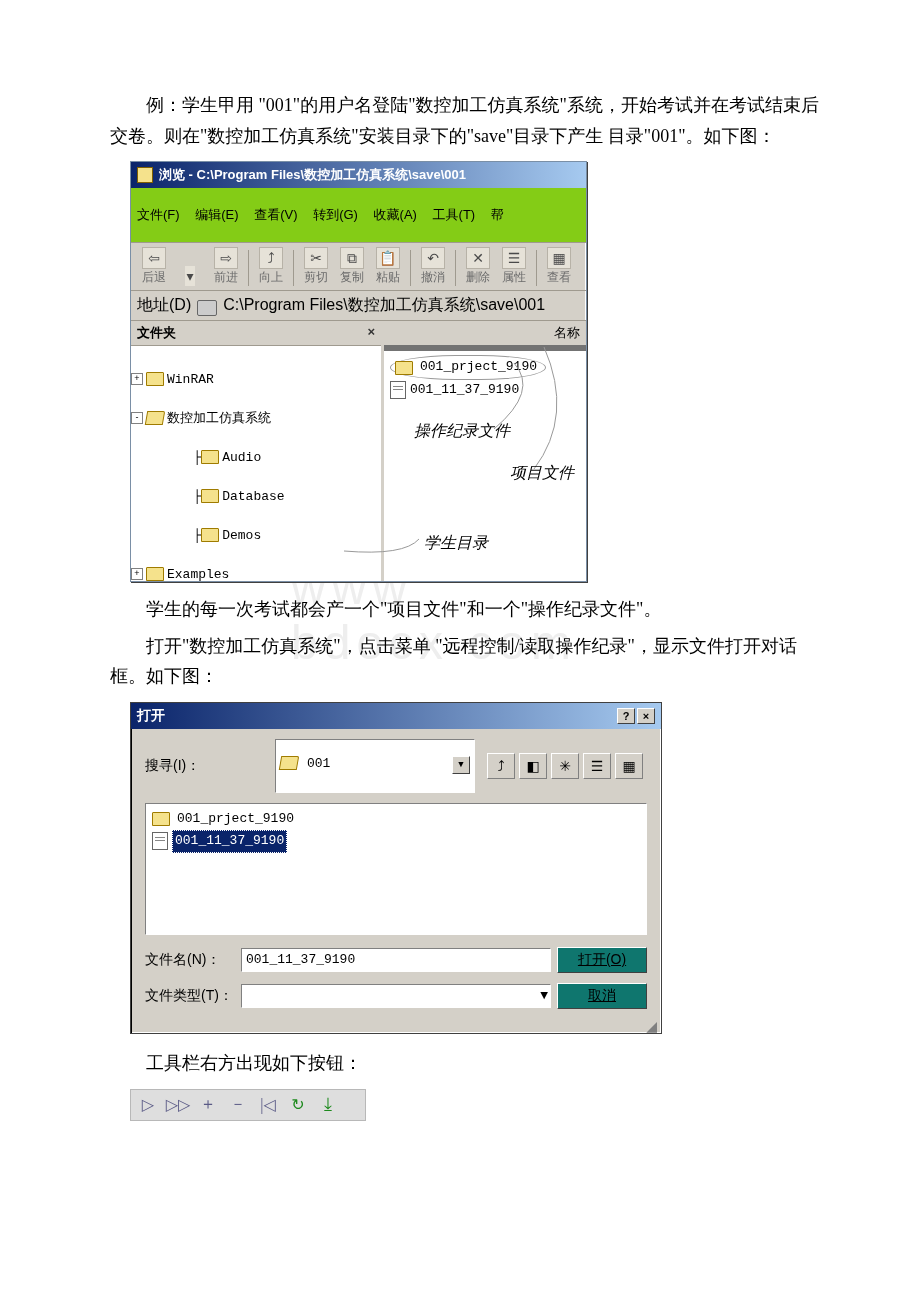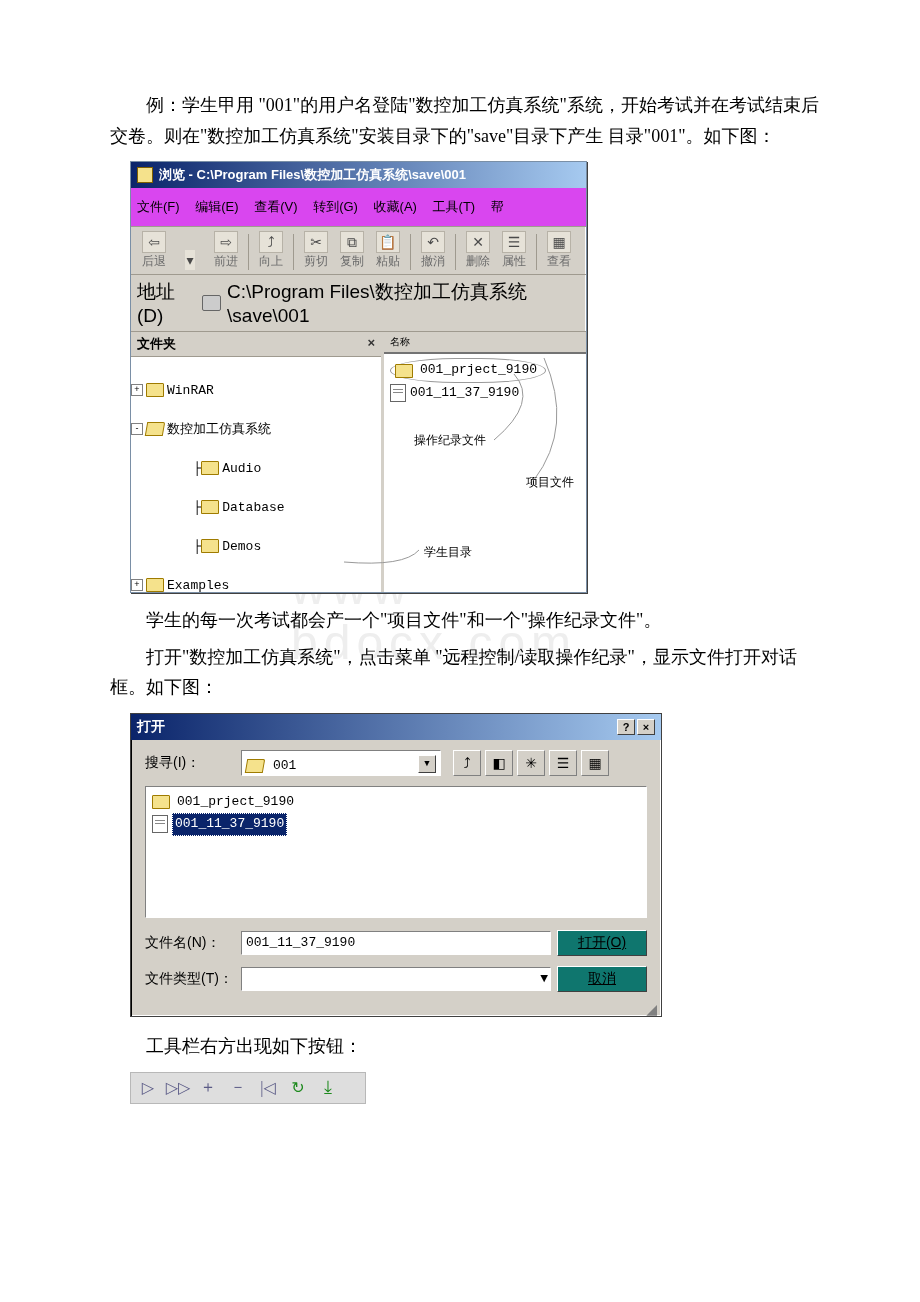--- a/index.html
+++ b/index.html
@@ -47,22 +47,22 @@
     gap: 6px;
   }
   .titlebar .ticon {
     width: 14px;
     height: 14px;
     background: #f5e28c;
     border: 1px solid #806000;
     display: inline-block;
   }
   .menubar {
-    background: #d946ef;
-    padding: 10px 6px;
+    background: #84cc16;
+    padding: 18px 6px;
     font-size: 13px;
     border-bottom: 1px solid #9f9a8f;
   }
   .menubar span { margin-right: 12px; }
   .toolbar {
     display: flex;
     gap: 2px;
     padding: 4px 6px;
     border-bottom: 1px solid #9f9a8f;
     align-items: flex-end;
@@ -87,25 +87,25 @@
     color: #4a4a4a;
   }
   .sep {
     width: 1px;
     background: #9f9a8f;
     height: 36px;
     margin: 0 3px;
   }
   .addressbar {
     display: flex;
-    align-items: center;
+    align-items: flex-end;
     gap: 6px;
     padding: 4px 6px;
     border-bottom: 1px solid #9f9a8f;
-    font-size: 19px;
+    font-size: 16px;
   }
   .drive-icon {
     width: 18px;
     height: 14px;
     background: #ccc;
     border: 1px solid #666;
     display: inline-block;
     border-radius: 2px;
   }
   .split {
@@ -175,23 +175,24 @@
     border-radius: 0 2px 0 0;
     transform: skewX(-10deg);
   }
   .right-pane {
     flex: 1;
     background: #fff;
     position: relative;
   }
   .rcols {
     background: #d4d0c8;
-    border-bottom: 2px solid #737373;
+    border-bottom: 6px solid #737373;
     padding: 3px 6px;
-    font-size: 10px;
+    font-size: 13px;
+    text-align: right;
   }
   .rlist {
     padding: 4px 6px;
     font-family: "Courier New", monospace;
     font-size: 13px;
   }
   .rlist .ritem {
     display: flex;
     align-items: center;
     gap: 4px;
@@ -215,23 +216,24 @@
   .oval {
     border: 1px solid #9a9a9a;
     border-radius: 50%/60%;
     padding: 1px 8px 1px 4px;
     display: inline-flex;
     align-items: center;
     gap: 4px;
   }
   .callout {
     position: absolute;
-    font-size: 12px;
+    font-size: 16px;
     font-family: "SimSun", serif;
     color: #000;
+    font-style: italic;
   }
   .watermark {
     position: absolute;
     top: 398px;
     left: 160px;
     font-size: 48px;
     color: #eee;
     letter-spacing: 6px;
     font-family: Arial, sans-serif;
     pointer-events: none;
@@ -276,31 +278,32 @@
   .dlg-row {
     display: flex;
     align-items: center;
     margin-bottom: 10px;
   }
   .dlg-row .lbl {
     width: 96px;
   }
   .combo {
     display: flex;
-    align-items: flex-end;
+    align-items: flex-start;
     gap: 6px;
     border: 1px solid #808080;
     border-right-color: #fff;
     border-bottom-color: #fff;
     background: #fff;
-    padding: 2px 4px;
+    padding: 16px 4px;
     width: 190px;
     height: 20px;
     font-family: "Courier New", monospace;
     font-size: 13px;
+    margin-left: 34px;
   }
   .combo .dd {
     margin-left: auto;
     width: 16px;
     height: 16px;
     background: #d4d0c8;
     border: 1px solid #fff;
     border-right-color: #404040;
     border-bottom-color: #404040;
     display: flex;

